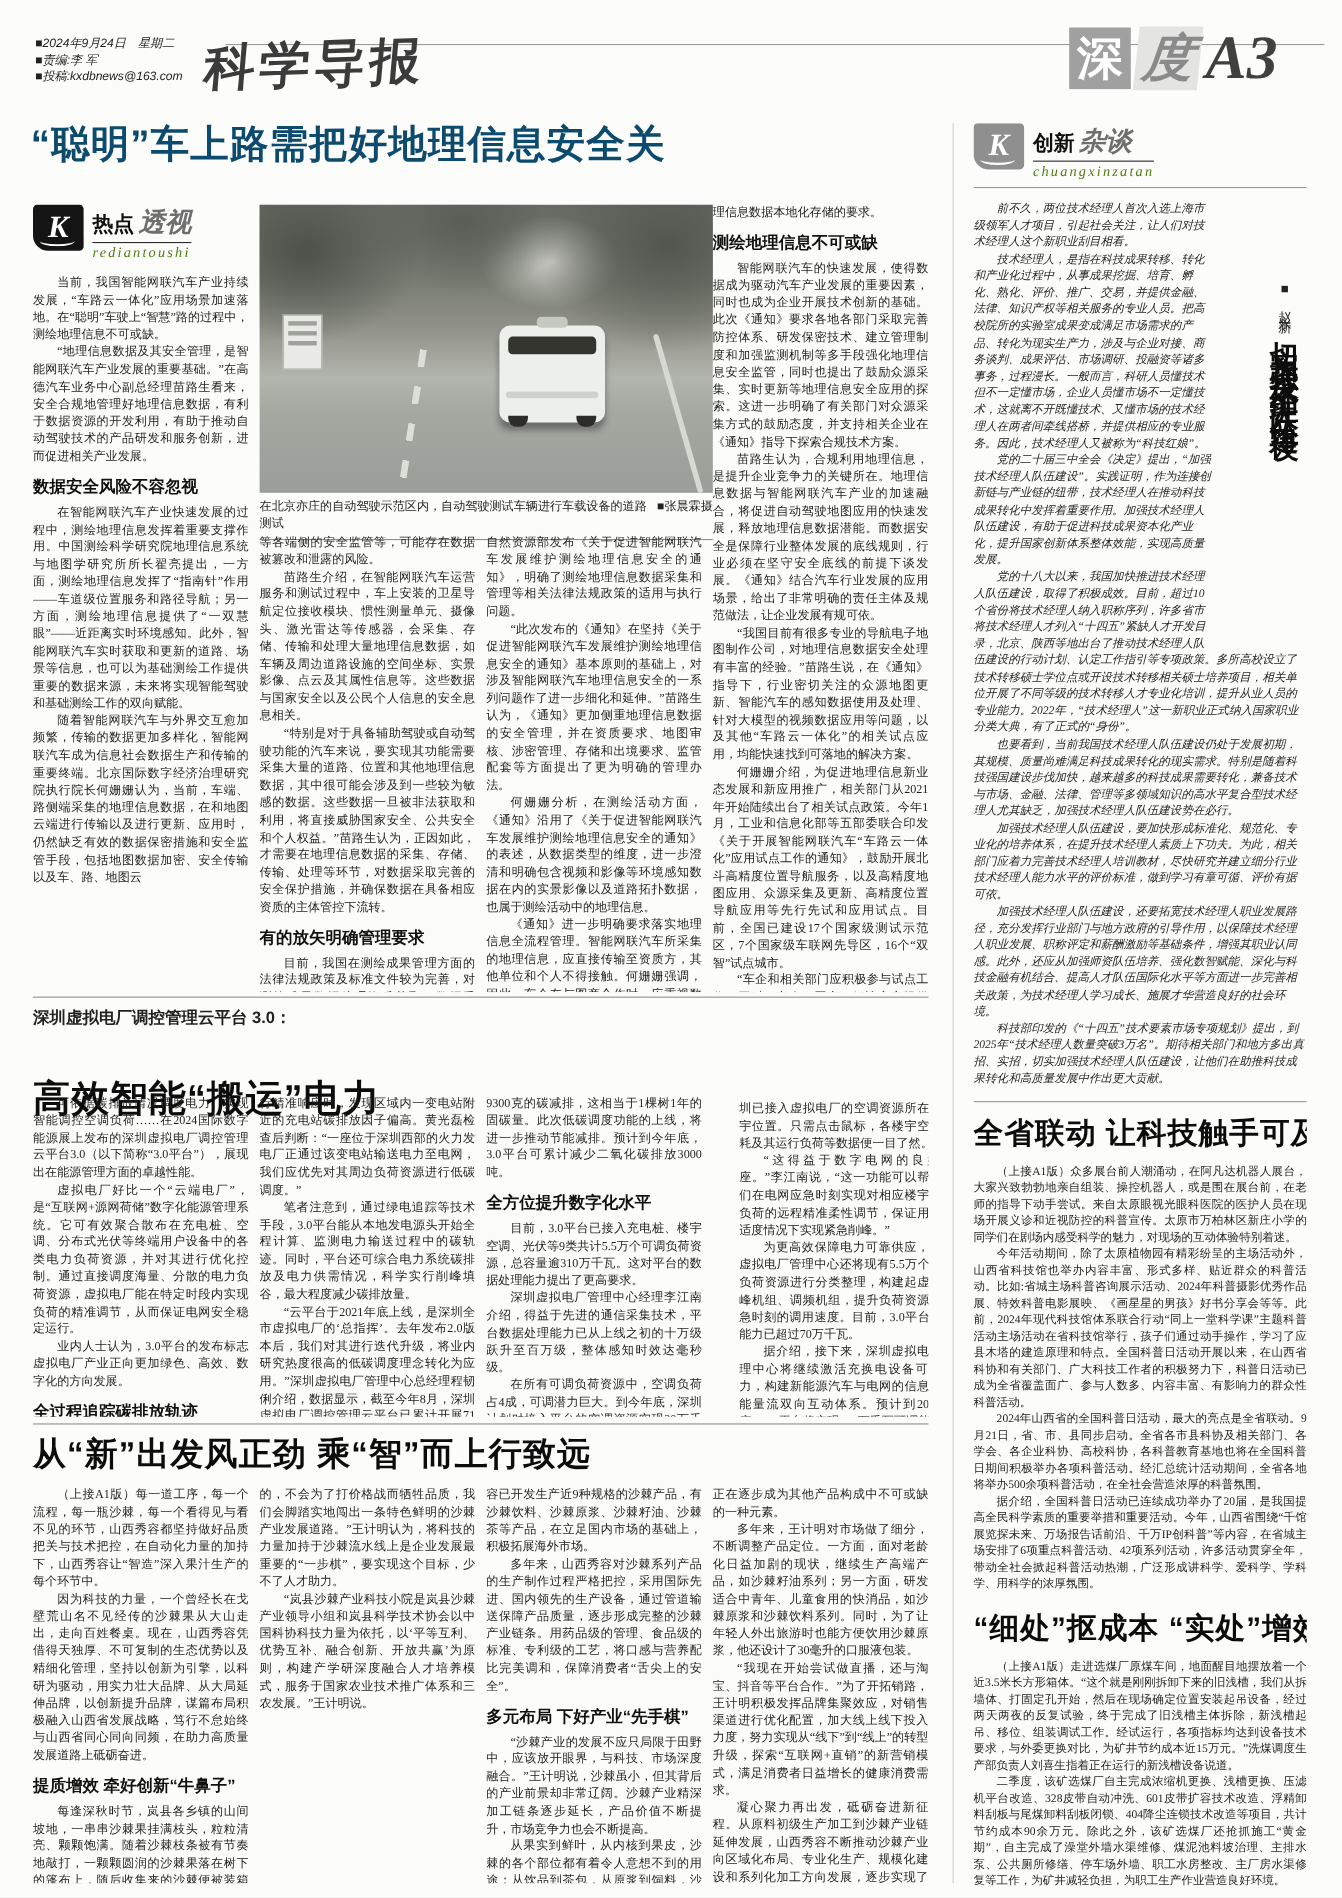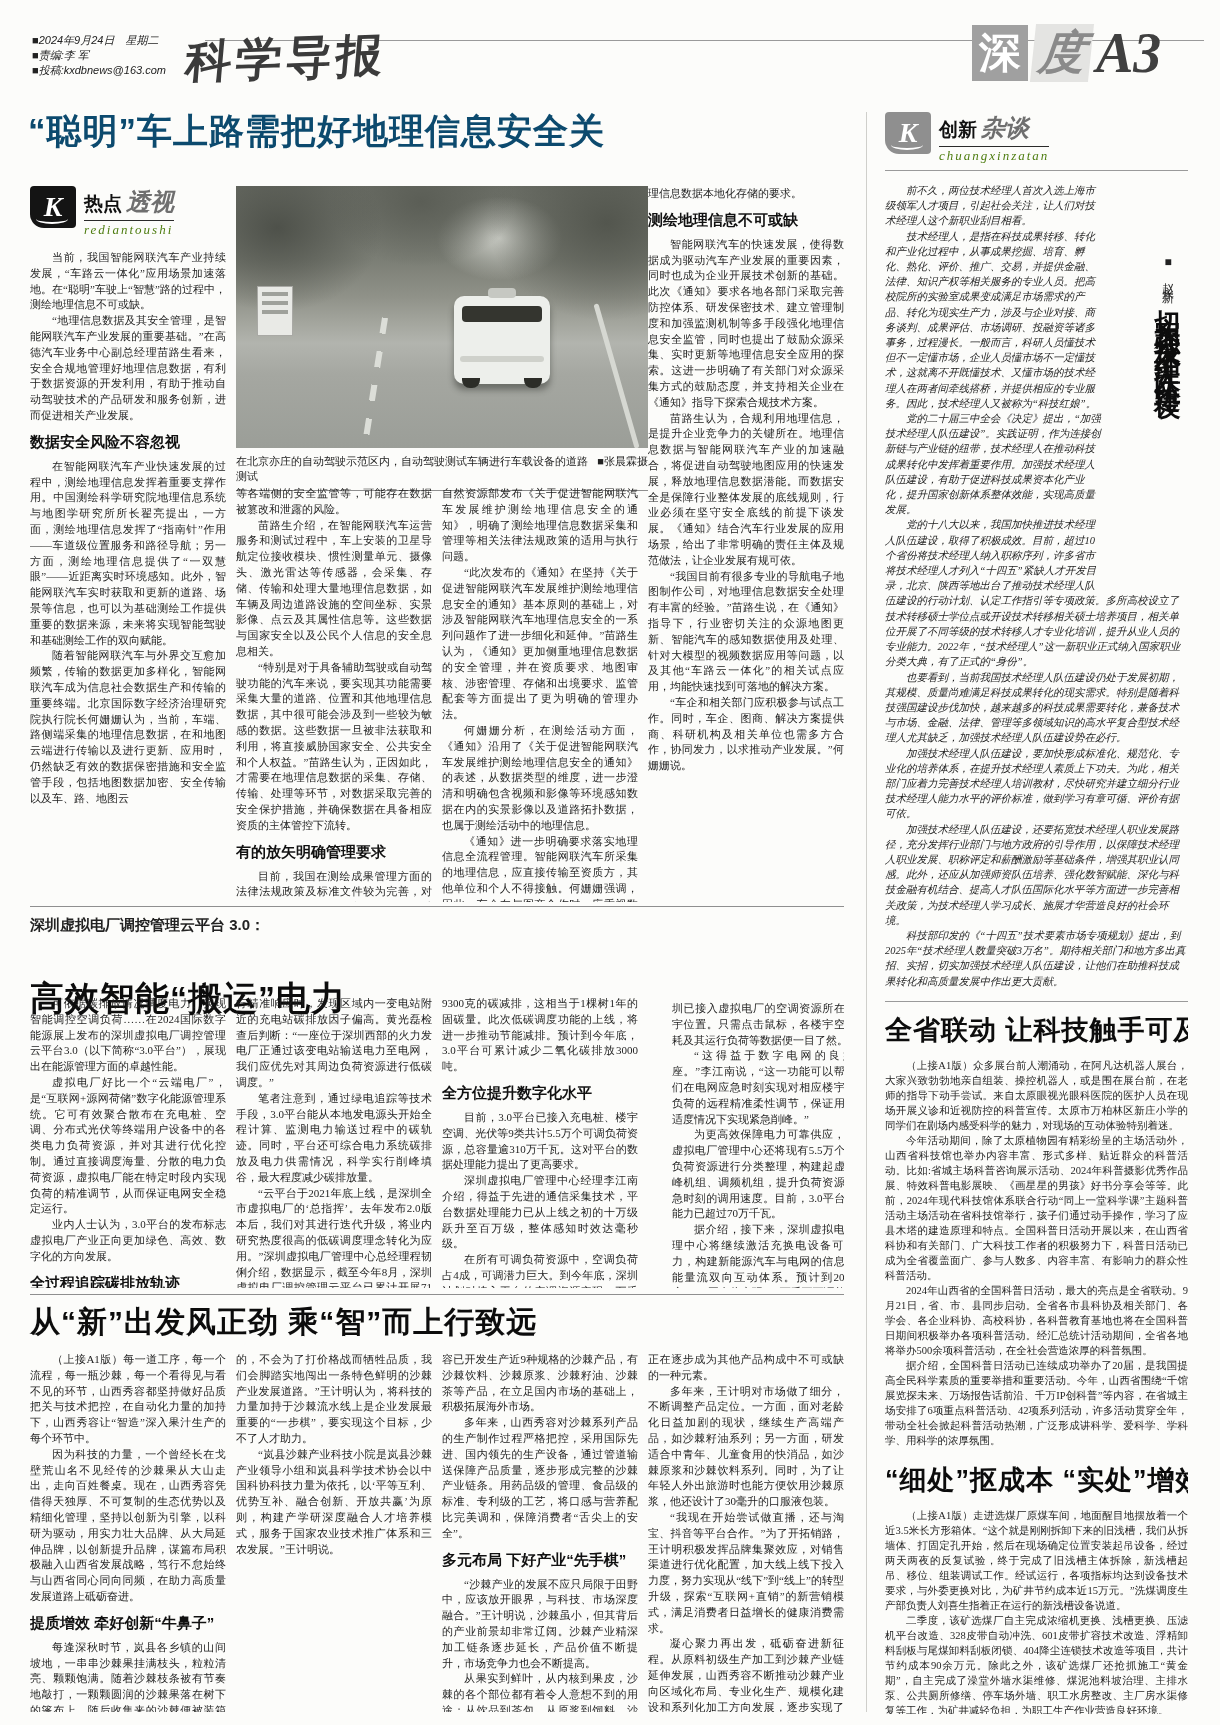--- a/index.html
+++ b/index.html
@@ -165,20 +165,21 @@
         <p class="para">“此次发布的《通知》在坚持《关于促进智能网联汽车发展维护测绘地理信息安全的通知》基本原则的基础上，对涉及智能网联汽车地理信息安全的一系列问题作了进一步细化和延伸。”苗路生认为，《通知》更加侧重地理信息数据的安全管理，并在资质要求、地图审核、涉密管理、存储和出境要求、监管配套等方面提出了更为明确的管理办法。</p>
         <p class="para">何姗姗分析，在测绘活动方面，《通知》沿用了《关于促进智能网联汽车发展维护测绘地理信息安全的通知》的表述，从数据类型的维度，进一步澄清和明确包含视频和影像等环境感知数据在内的实景影像以及道路拓扑数据，也属于测绘活动中的地理信息。</p>
         <p class="para">《通知》进一步明确要求落实地理信息全流程管理。智能网联汽车所采集的地理信息，应直接传输至资质方，其他单位和个人不得接触。何姗姗强调，因此，车企在与图商合作时，应重视数据采集链路和数据的保密措施部署，确保车企人员无法接触原始数据。《通知》还首次明确提出地</p>
       </div>
     <div class="col" style="left:618px;top:0;width:196px;height:716px;">
         <p class="para-cont">理信息数据本地化存储的要求。</p>
         <h4 class="sub">测绘地理信息不可或缺</h4>
         <p class="para">智能网联汽车的快速发展，使得数据成为驱动汽车产业发展的重要因素，同时也成为企业开展技术创新的基础。此次《通知》要求各地各部门采取完善防控体系、研发保密技术、建立管理制度和加强监测机制等多手段强化地理信息安全监管，同时也提出了鼓励众源采集、实时更新等地理信息安全应用的探索。这进一步明确了有关部门对众源采集方式的鼓励态度，并支持相关企业在《通知》指导下探索合规技术方案。</p>
         <p class="para">苗路生认为，合规利用地理信息，是提升企业竞争力的关键所在。地理信息数据与智能网联汽车产业的加速融合，将促进自动驾驶地图应用的快速发展，释放地理信息数据潜能。而数据安全是保障行业整体发展的底线规则，行业必须在坚守安全底线的前提下谈发展。《通知》结合汽车行业发展的应用场景，给出了非常明确的责任主体及规范做法，让企业发展有规可依。</p>
         <p class="para">“我国目前有很多专业的导航电子地图制作公司，对地理信息数据安全处理有丰富的经验。”苗路生说，在《通知》指导下，行业密切关注的众源地图更新、智能汽车的感知数据使用及处理、针对大模型的视频数据应用等问题，以及其他“车路云一体化”的相关试点应用，均能快速找到可落地的解决方案。</p>
+        <p class="para">何姗姗介绍，为促进地理信息新业态发展和新应用推广，相关部门从2021年开始陆续出台了相关试点政策。今年1月，工业和信息化部等五部委联合印发《关于开展智能网联汽车“车路云一体化”应用试点工作的通知》，鼓励开展北斗高精度位置导航服务，以及高精度地图应用、众源采集及更新、高精度位置导航应用等先行先试和应用试点。目前，全国已建设17个国家级测试示范区，7个国家级车联网先导区，16个“双智”试点城市。</p>
         <p class="para">“车企和相关部门应积极参与试点工作。同时，车企、图商、解决方案提供商、科研机构及相关单位也需多方合作，协同发力，以求推动产业发展。”何姗姗说。</p>
       </div>
   </div>
 
   <div class="hrule" style="top:906px;"></div>
   <div class="kicker">深圳虚拟电厂调控管理云平台 3.0：</div>
   <div class="mid-headline">高效智能“搬运”电力</div>
   <div class="colwrap" style="left:30px;top:996px;width:814px;height:292px;">
     <div class="col" style="left:0;top:0;width:196px;height:292px;">
         <p class="para">可依据碳排放情况调度电力、实现智能调控空调负荷……在2024国际数字能源展上发布的深圳虚拟电厂调控管理云平台3.0（以下简称“3.0平台”），展现出在能源管理方面的卓越性能。</p>

